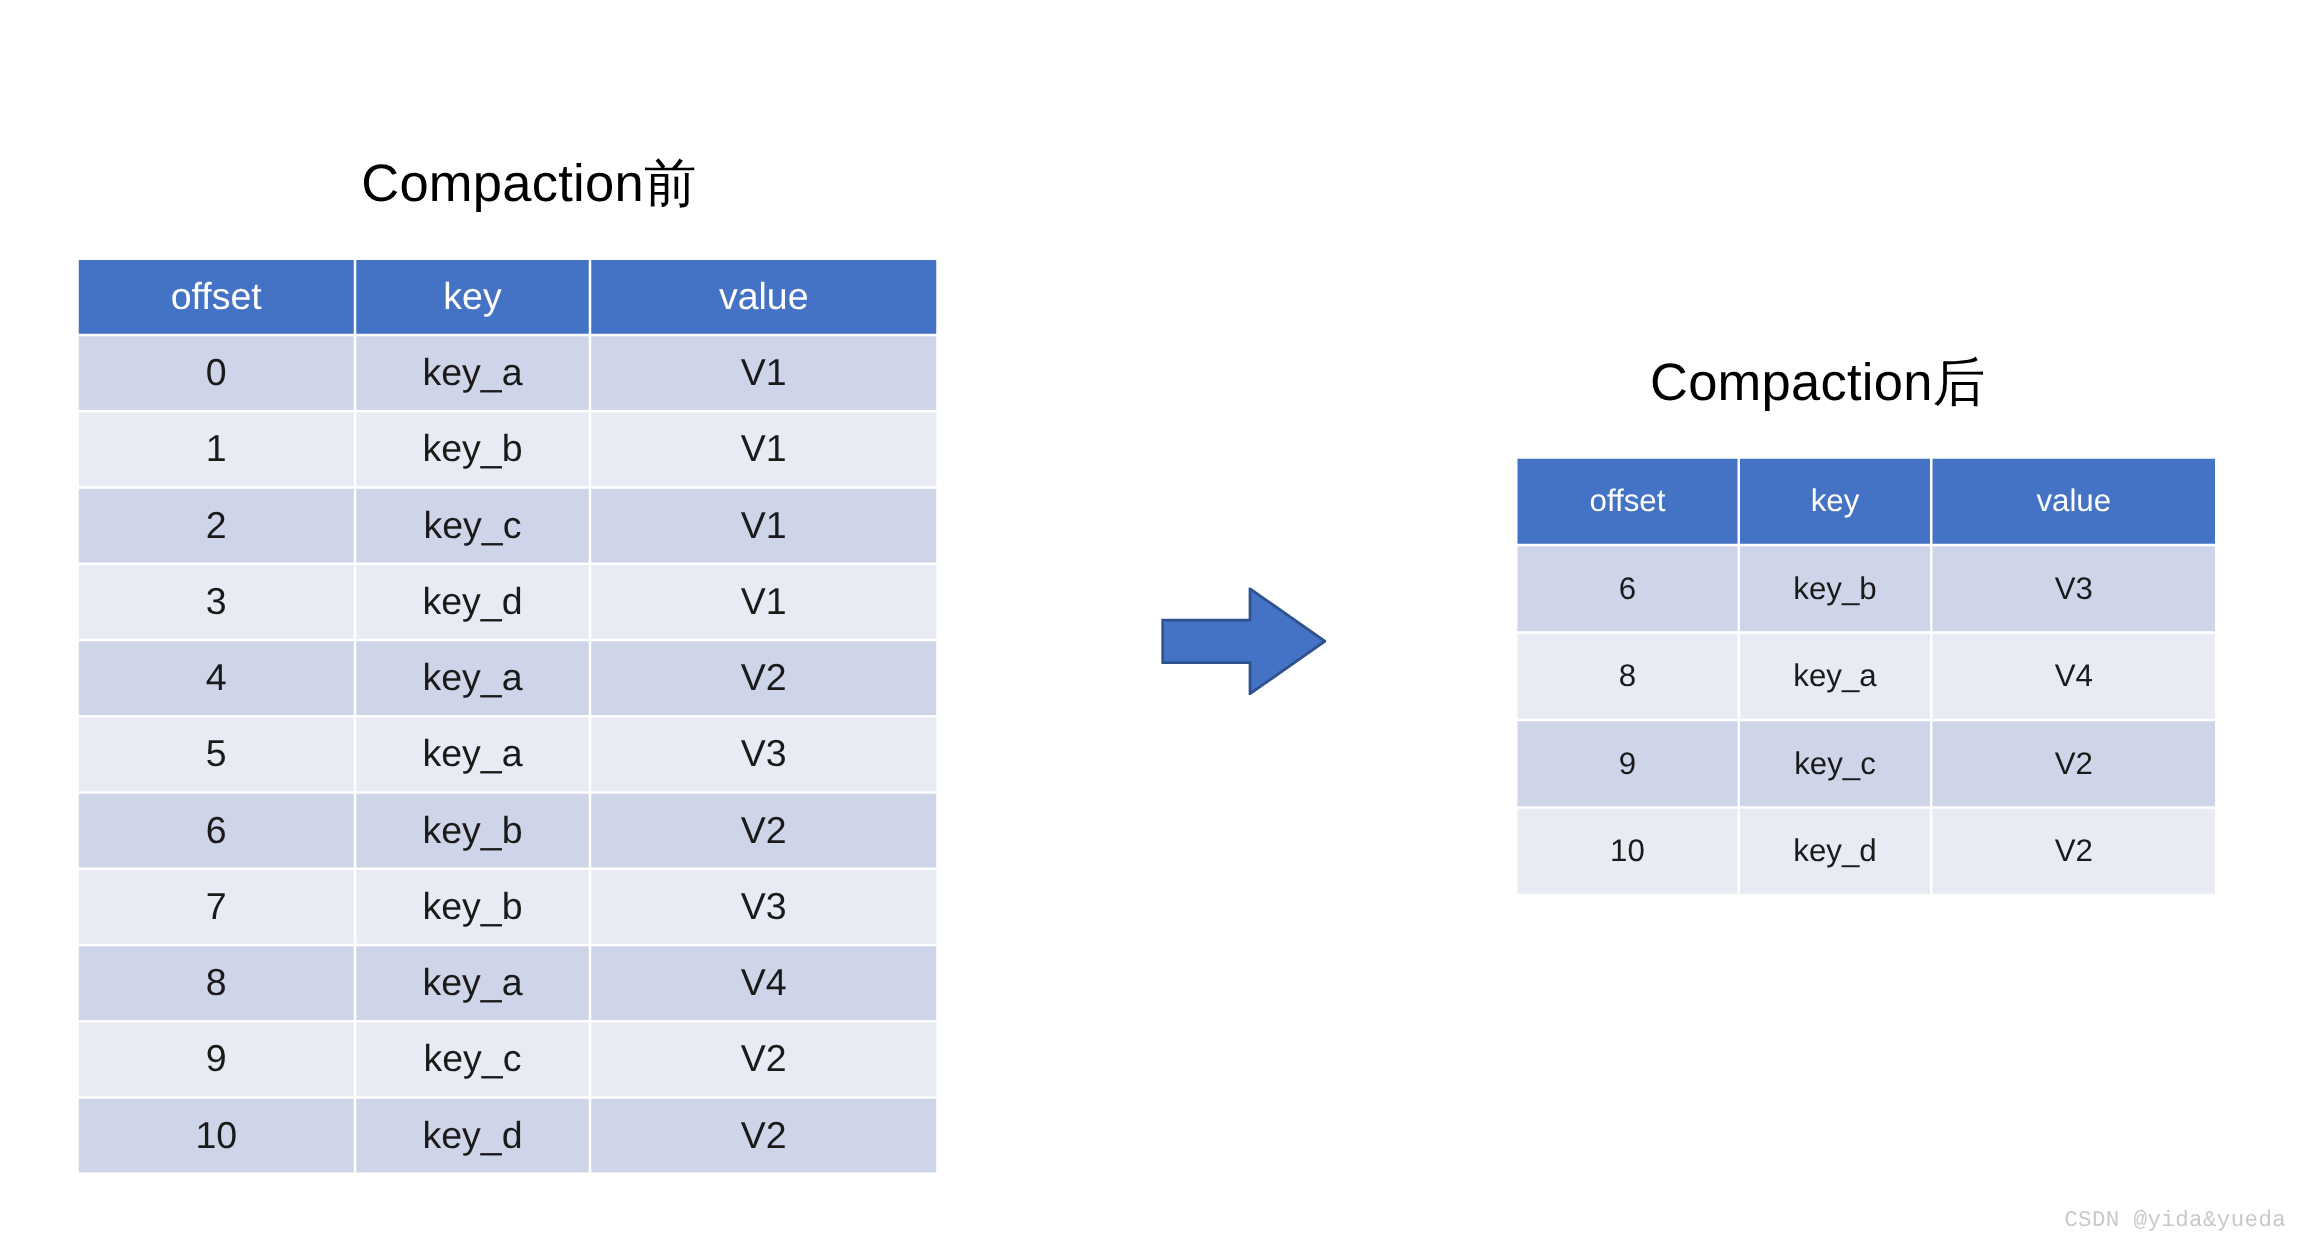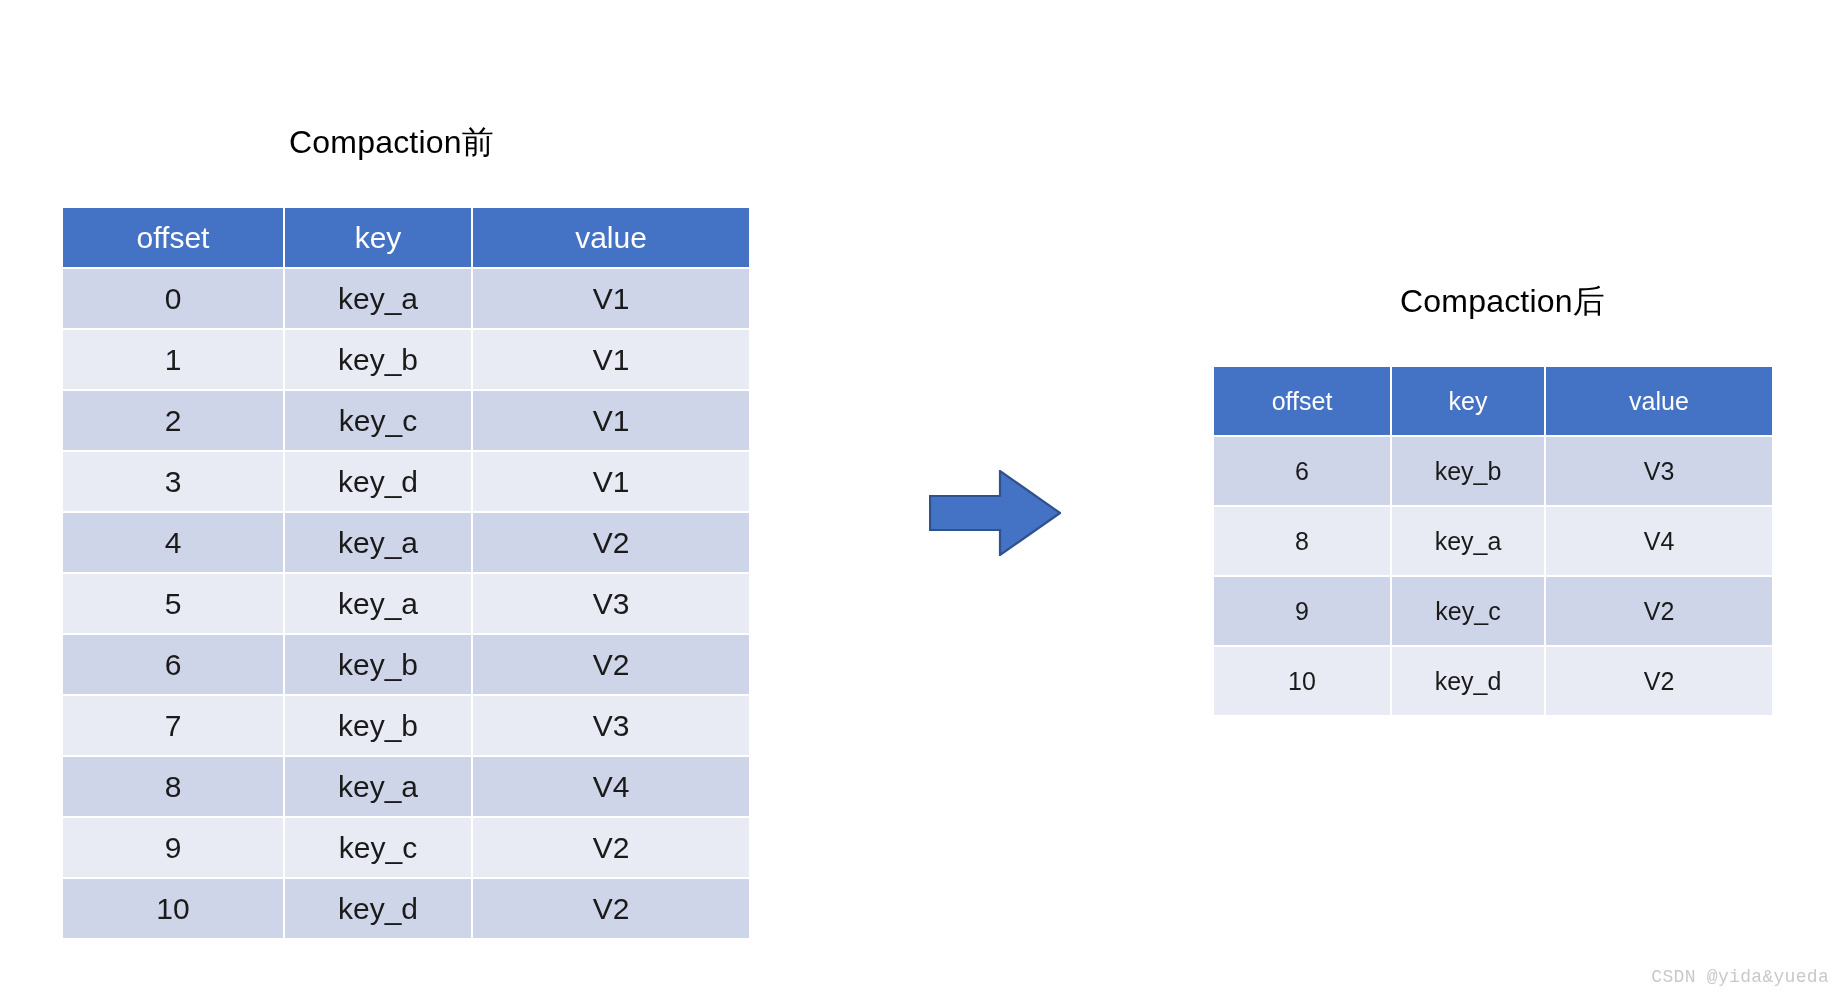--- a/index.html
+++ b/index.html
@@ -18,29 +18,29 @@
 
   .slide {
     position: absolute;
     inset: 0;
     background: #ffffff;
   }
 
   
   .panel-title {
     position: absolute;
-    font-size: 32px;
+    font-size: 42px;
     font-weight: 400;
     color: #000000;
     white-space: nowrap;
     letter-spacing: 0.2px;
     line-height: 1;
   }
   #title-before { left: 289px; top: 126px; }
-  #title-after  { left: 1400px; top: 285px; }
+  #title-after  { left: 1320px; top: 285px; }
 
   
   .kv-table {
     position: absolute;
     border-collapse: separate;
     border-spacing: 2px;
     table-layout: fixed;
   }
   .kv-table th,
   .kv-table td {

